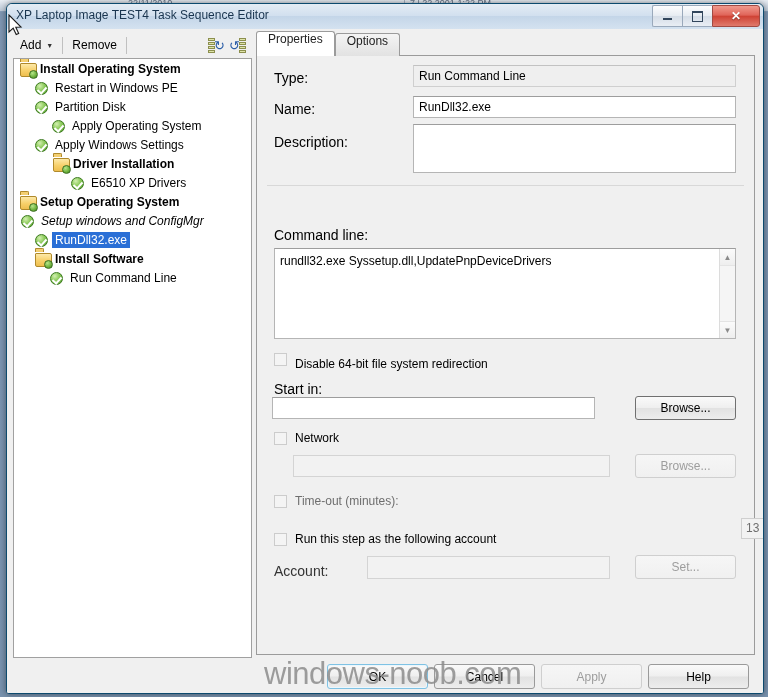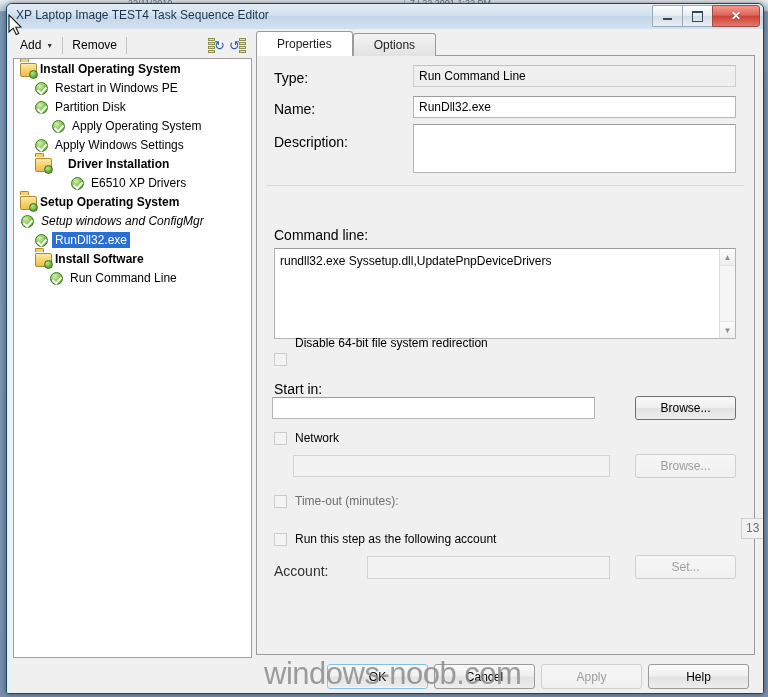--- a/index.html
+++ b/index.html
@@ -78,21 +78,21 @@
   .icon-check{width:13px;height:13px;border-radius:50%;margin-top:2px;
      background:radial-gradient(circle at 34% 28%,#d2f0b0 0%,#8fcc5e 42%,#4f9a2a 100%);
      border:1px solid #3c7a1f;box-sizing:border-box;position:relative;}
   .icon-check:after{content:"";position:absolute;left:3px;top:2px;width:4px;height:7px;
      border:solid #fff;border-width:0 2px 2px 0;transform:rotate(42deg);}
 
   
   #right{position:absolute;left:249px;top:3px;width:499px;height:624px;}
   
   #tabs{position:absolute;left:0;top:0;height:24px;display:flex;align-items:flex-end;z-index:3;}
-  .tab{height:22px;padding:0 20px;display:flex;align-items:center;font-size:12px;
+  .tab{height:22px;padding:0 11px;display:flex;align-items:flex-start;font-size:12px;
     border:1px solid #9b9b9b;border-bottom:none;border-radius:3px 3px 0 0;background:#e3e3e3;color:#222;
     background:linear-gradient(180deg,#f4f4f4 0%,#e2e2e2 100%);}
   .tab.active{background:#fff;height:24px;border-color:#9b9b9b;position:relative;z-index:4;}
   #tabpage{position:absolute;left:0;top:23px;width:497px;height:598px;
     background:#f0f0f0;border:1px solid #9b9b9b;}
   #tabpage:before{content:"";position:absolute;left:1px;top:-1px;width:64px;height:1px;background:#fff;}
 
   
   .flabel{position:absolute;font-size:14px;color:#000;}
   .fld{position:absolute;background:#fff;border:1px solid #b5b5b5;border-top-color:#9d9d9d;
@@ -227,21 +227,21 @@
             <span class="icon-check" style="display: block;"></span>
           </span>
           <span class="lbl">Apply Operating System</span>
         </div>
         <div class="tnode" style="padding-left: 21px;">
           <span class="ic">
             <span class="icon-check" style="display: block;"></span>
           </span>
           <span class="lbl">Apply Windows Settings</span>
         </div>
-        <div class="tnode group" style="padding-left: 21px; gap: 13px;">
+        <div class="tnode group" style="padding-left: 39px;">
           <span class="ic">
             <span class="icon-folder" style="display: block;"></span>
           </span>
           <span class="lbl">Driver Installation</span>
         </div>
         <div class="tnode" style="padding-left: 21px; margin-left: 36px;">
           <span class="ic">
             <span class="icon-check" style="display: block;"></span>
           </span>
           <span class="lbl">E6510 XP Drivers</span>
@@ -303,21 +303,21 @@
         <span class="flabel" style="left:17px;top:171px;">Command line:</span>
         <div id="cmdbox">
           <div id="cmdtext">rundll32.exe Syssetup.dll,UpdatePnpDeviceDrivers</div>
           <div class="vsb">
             <div class="ar up">▲</div>
             <div class="ar dn">▼</div>
           </div>
         </div>
 
         <div class="cb dis" style="left:17px;top:297px;"></div>
-        <span class="cbl" style="left:38px;top:280px;">Disable 64-bit file system redirection</span>
+        <span class="cbl" style="left:38px;top:301px;">Disable 64-bit file system redirection</span>
 
         <span class="flabel" style="left:17px;top:325px;">Start in:</span>
         <div class="fld" style="left:15px;top:341px;width:323px;height:22px;"></div>
         <div class="btn dark" style="left:378px;top:340px;width:101px;height:24px;">
           <span>Browse...</span>
         </div>
 
         <div class="cb dis" style="left:17px;top:376px;"></div>
         <span class="cbl" style="left:38px;top:375px;">Network</span>
         <div class="fld dis" style="left:36px;top:399px;width:317px;height:22px;"></div>

